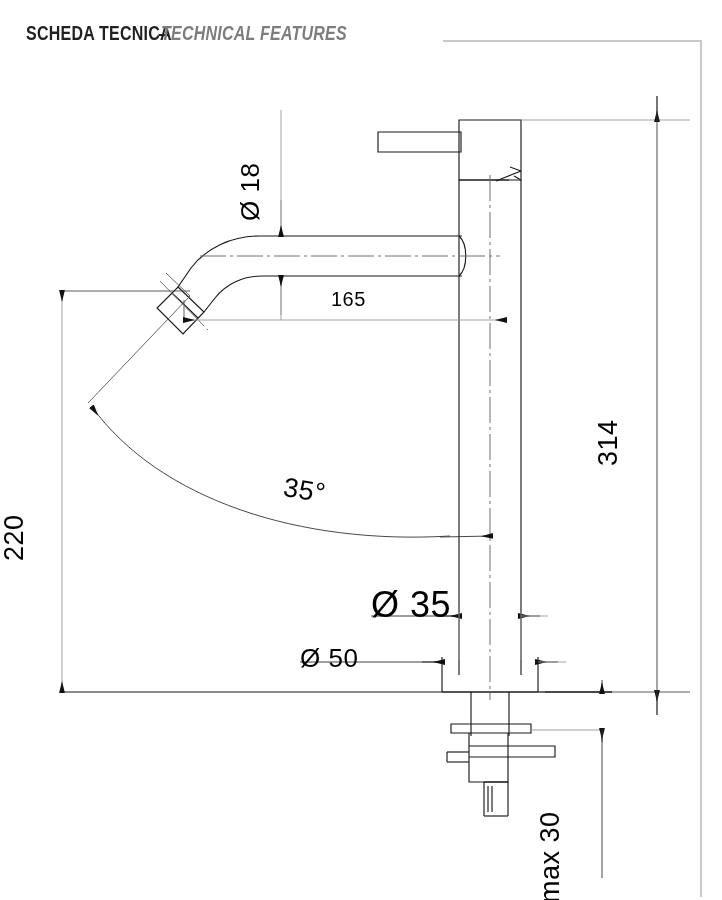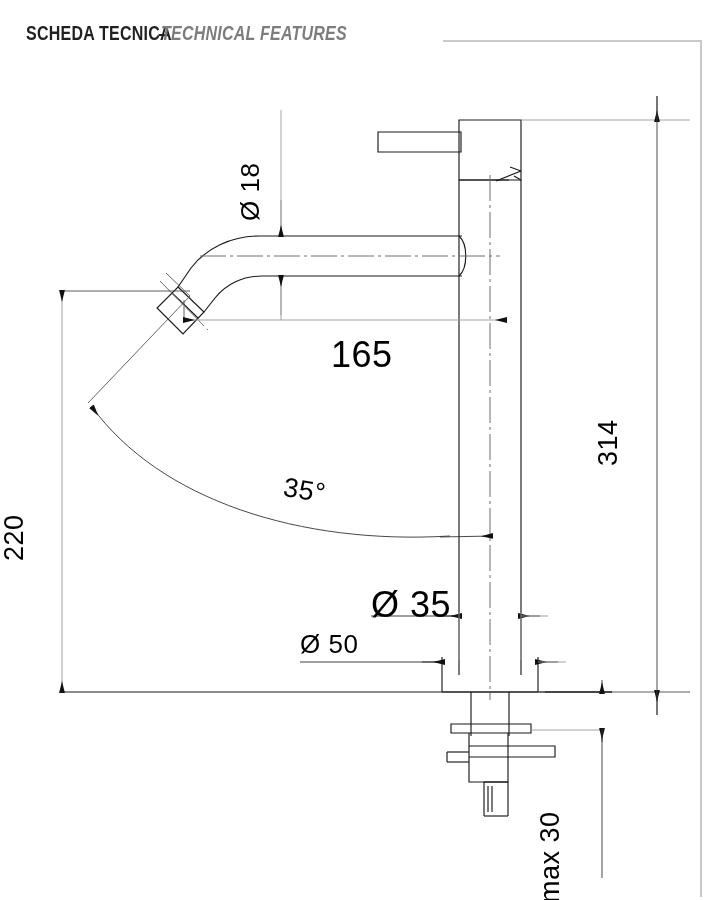--- a/index.html
+++ b/index.html
@@ -284,27 +284,27 @@
 
       <line x1="602" y1="680" x2="602" y2="693" marker-end="url(#arrFilled)"></line>
       <line x1="602" y1="742" x2="602" y2="729" marker-end="url(#arrFilled)"></line>
       <line x1="602" y1="729" x2="602" y2="878"></line>
     </g>
 
   </svg>
 
   <div class="dimtext rot90" style="left:266px; top:190px; font-size:26px;">Ø 18</div>
 
-  <div class="dimtext" style="left:331px; top:288px; font-size:36px;margin-top:46px;">165</div>
+  <div class="dimtext" style="left:331px; top:288px; font-size:20px;">165</div>
 
   <div class="dimtext rot90" style="left:30px; top:530px; font-size:27px;">220</div>
 
   <div class="dimtext rot90" style="left:624px; top:435px; font-size:27px;">314</div>
 
   <div class="dimtext" style="left:286px; top:472px; font-size:27px; transform:rotate(9deg); transform-origin:left top;">35°</div>
 
   <div class="dimtext" style="left:371px; top:584px; font-size:36px;">Ø 35</div>
 
-  <div class="dimtext" style="left:300px; top:629px; font-size:26px;">Ø 50</div>
+  <div class="dimtext" style="left:300px; top:643px; font-size:26px;">Ø 50</div>
 
   <div class="dimtext rot90" style="left:566px; top:872px; font-size:27px;">max 30</div>
 
 </div>
 
 </body></html>

